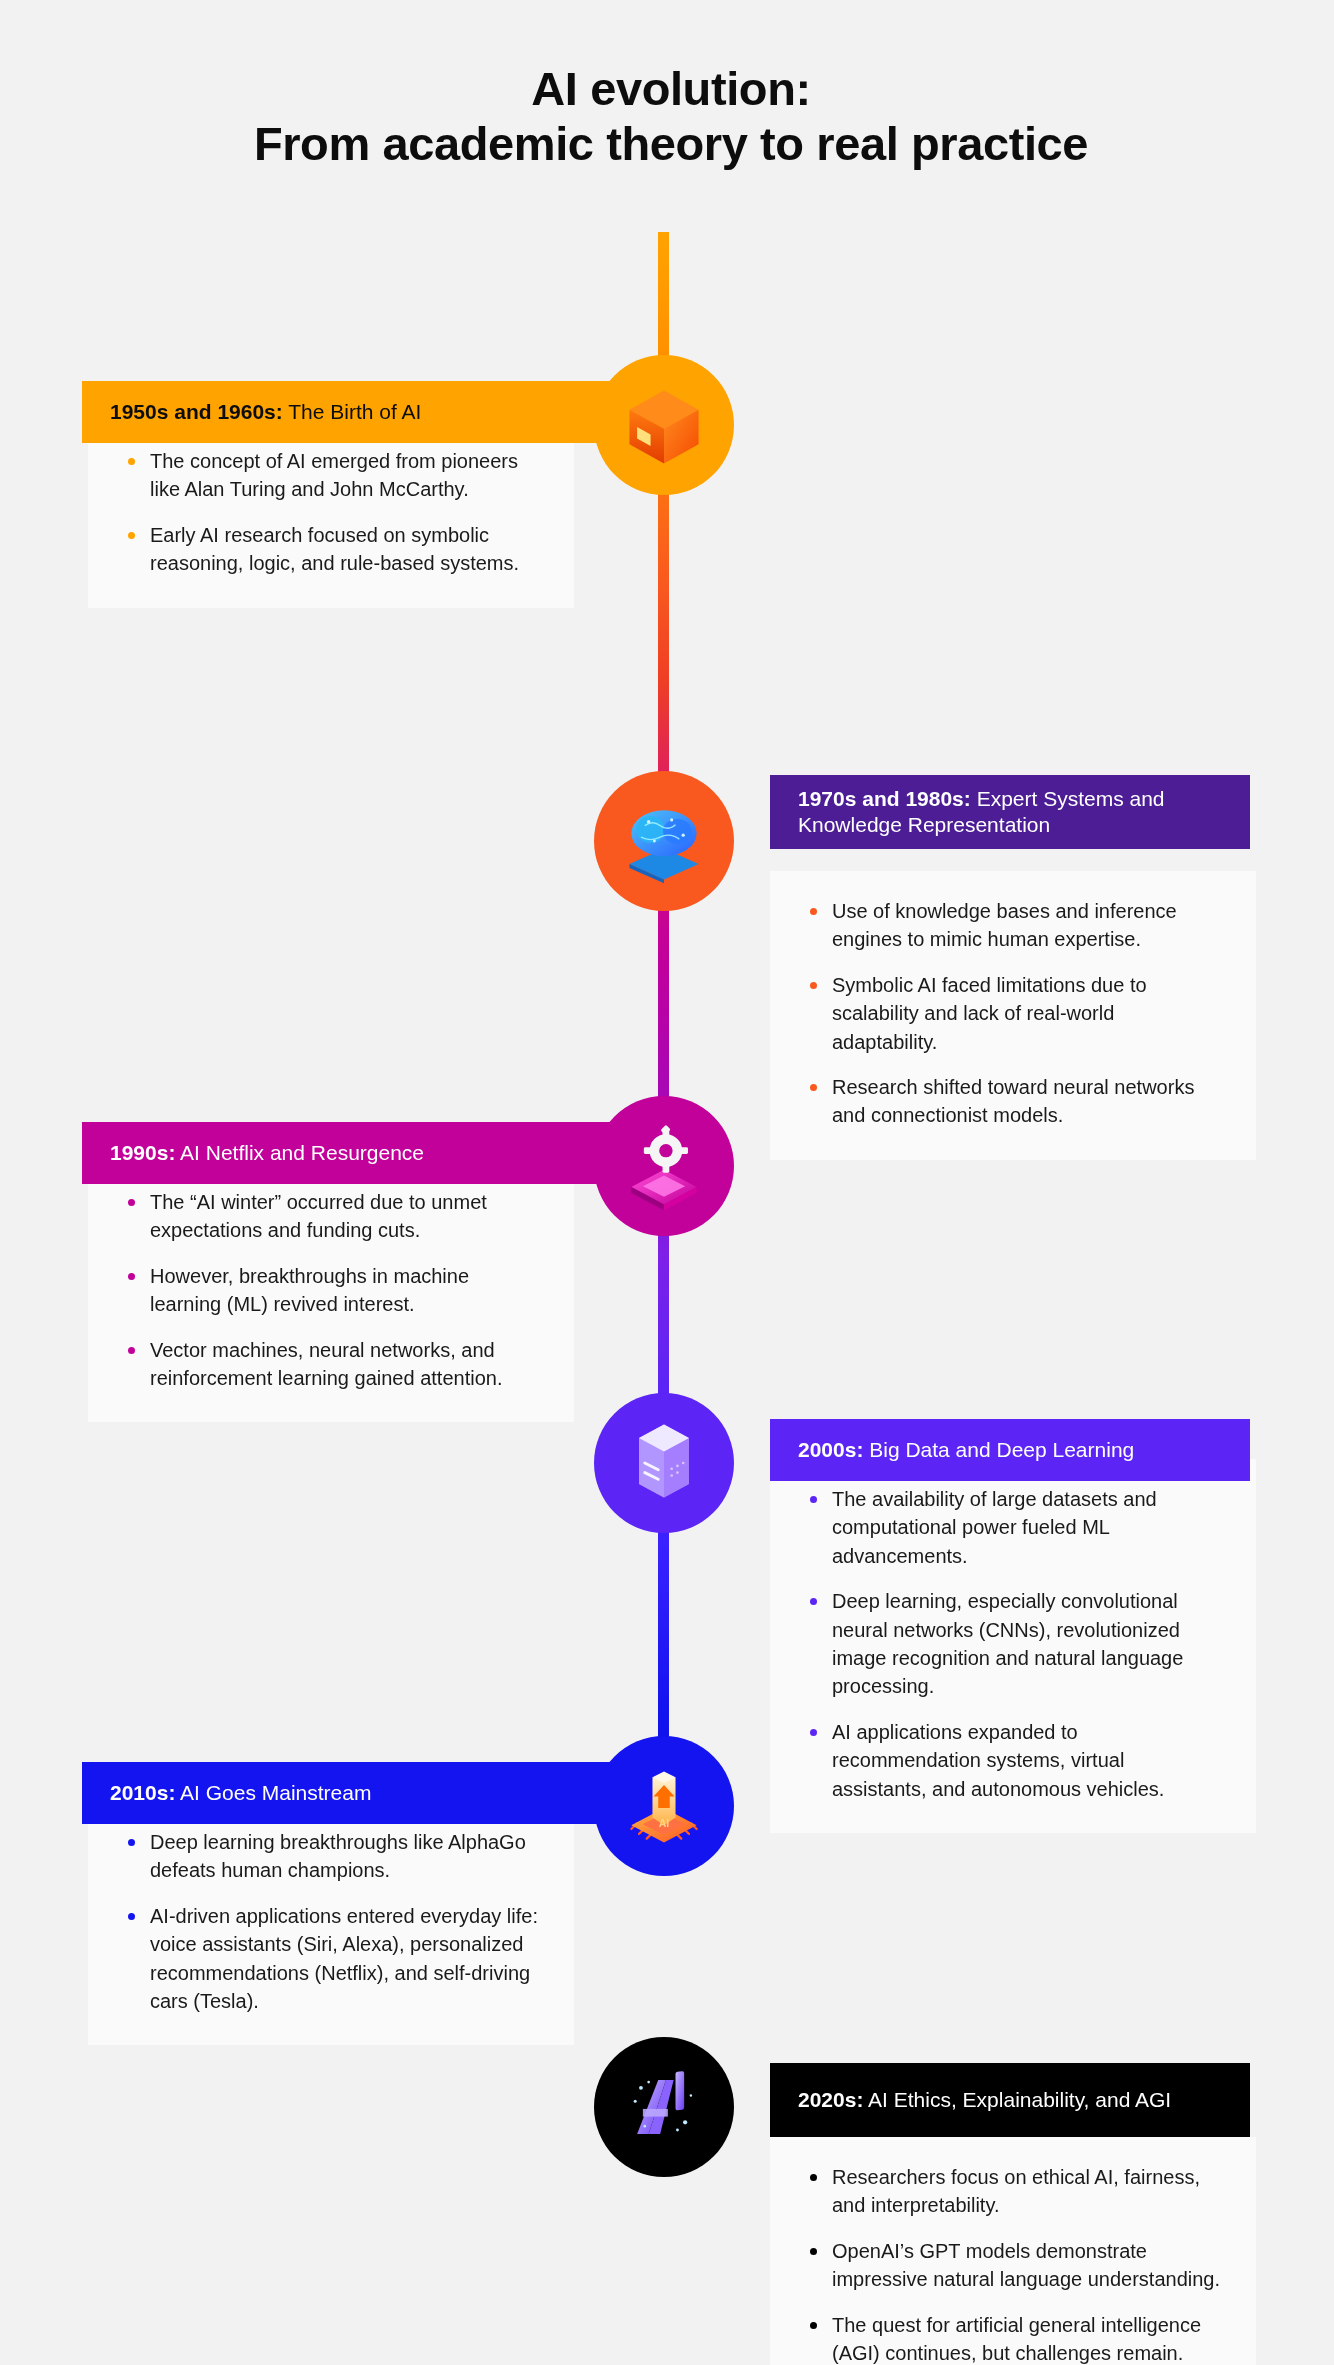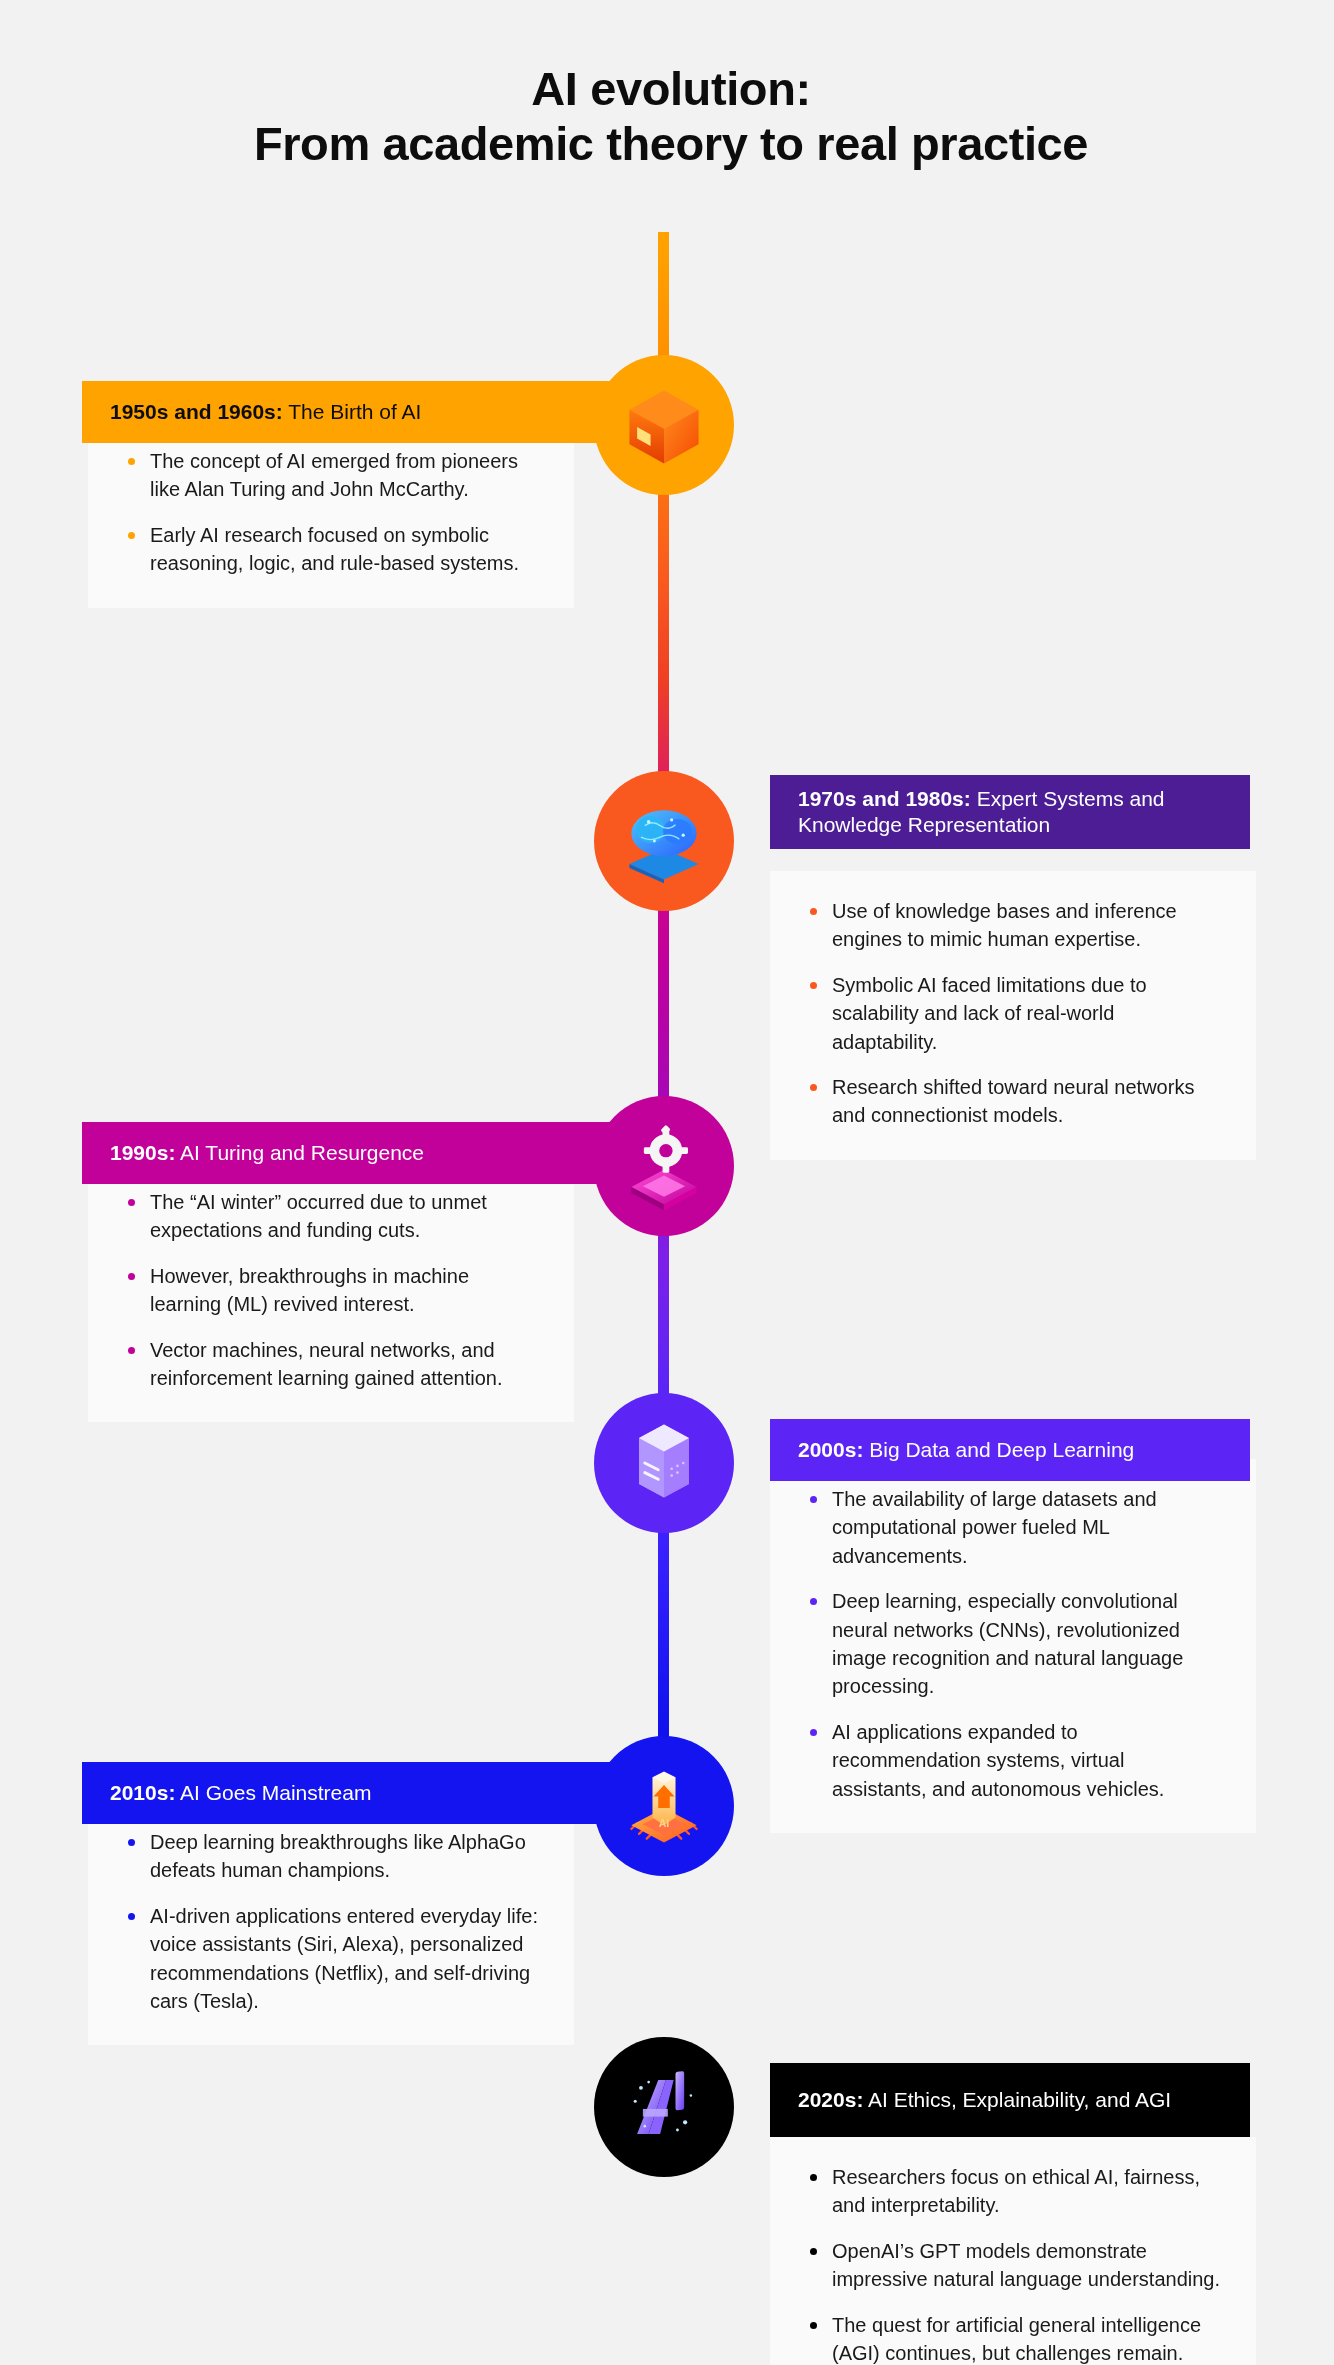--- a/index.html
+++ b/index.html
@@ -191,21 +191,21 @@
         </g>
         <g fill="#ccf5ff">
           <circle cx="34" cy="30" r="1.8"></circle>
           <circle cx="58" cy="28" r="1.6"></circle>
           <circle cx="70" cy="44" r="1.7"></circle>
           <circle cx="40" cy="50" r="1.5"></circle>
         </g>
       </svg>
     </div>
     <div class="banner left light-text" style="top: 951px; background: rgb(194, 0, 154);">
-      <div><span class="era">1990s:</span><span class="era-title"> AI Turing and Resurgence</span></div>
+      <div><span class="era">1990s:</span><span class="era-title"> AI Netflix and Resurgence</span></div>
     </div>
     <div class="card left" style="top: 991px;">
       <ul>
         <li style="--bullet: #c2009a;">The “AI winter” occurred due to unmet expectations and funding cuts.</li>
         <li style="--bullet: #c2009a;">However, breakthroughs in machine learning (ML) revived interest.</li>
         <li style="--bullet: #c2009a;">Vector machines, neural networks, and reinforcement learning gained attention.</li>
       </ul>
     </div>
     <div class="node" style="top: 925px; background: rgb(194, 0, 154);">
       <svg width="96" height="96" viewBox="0 0 100 100">

